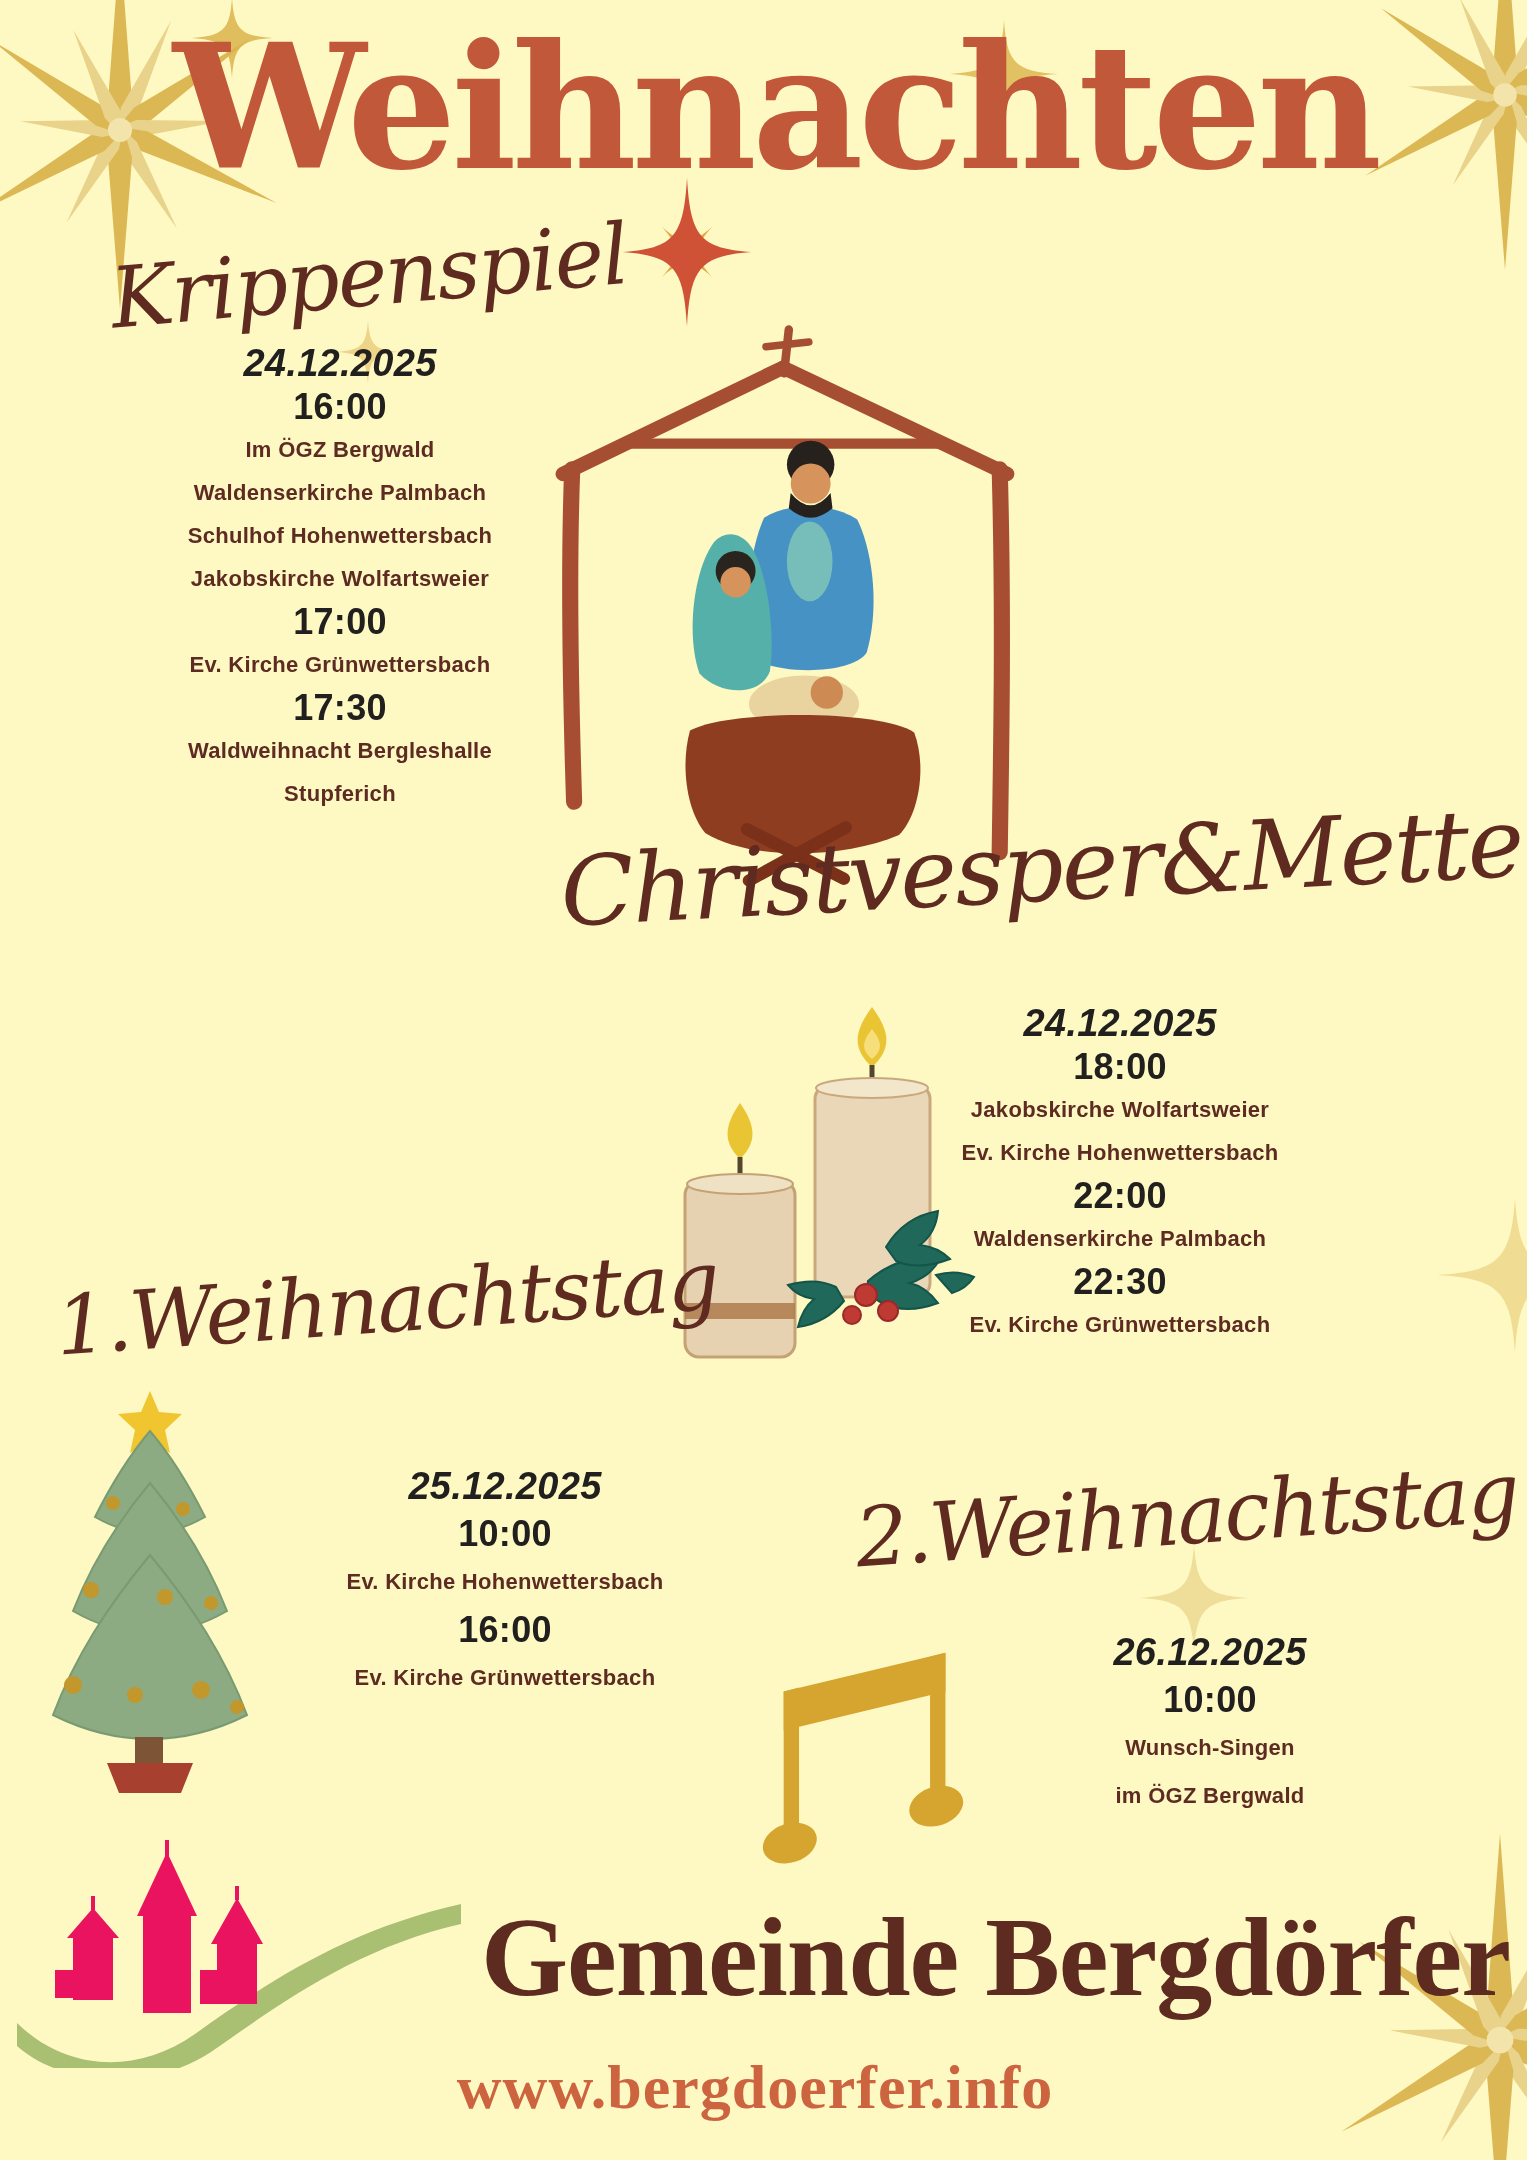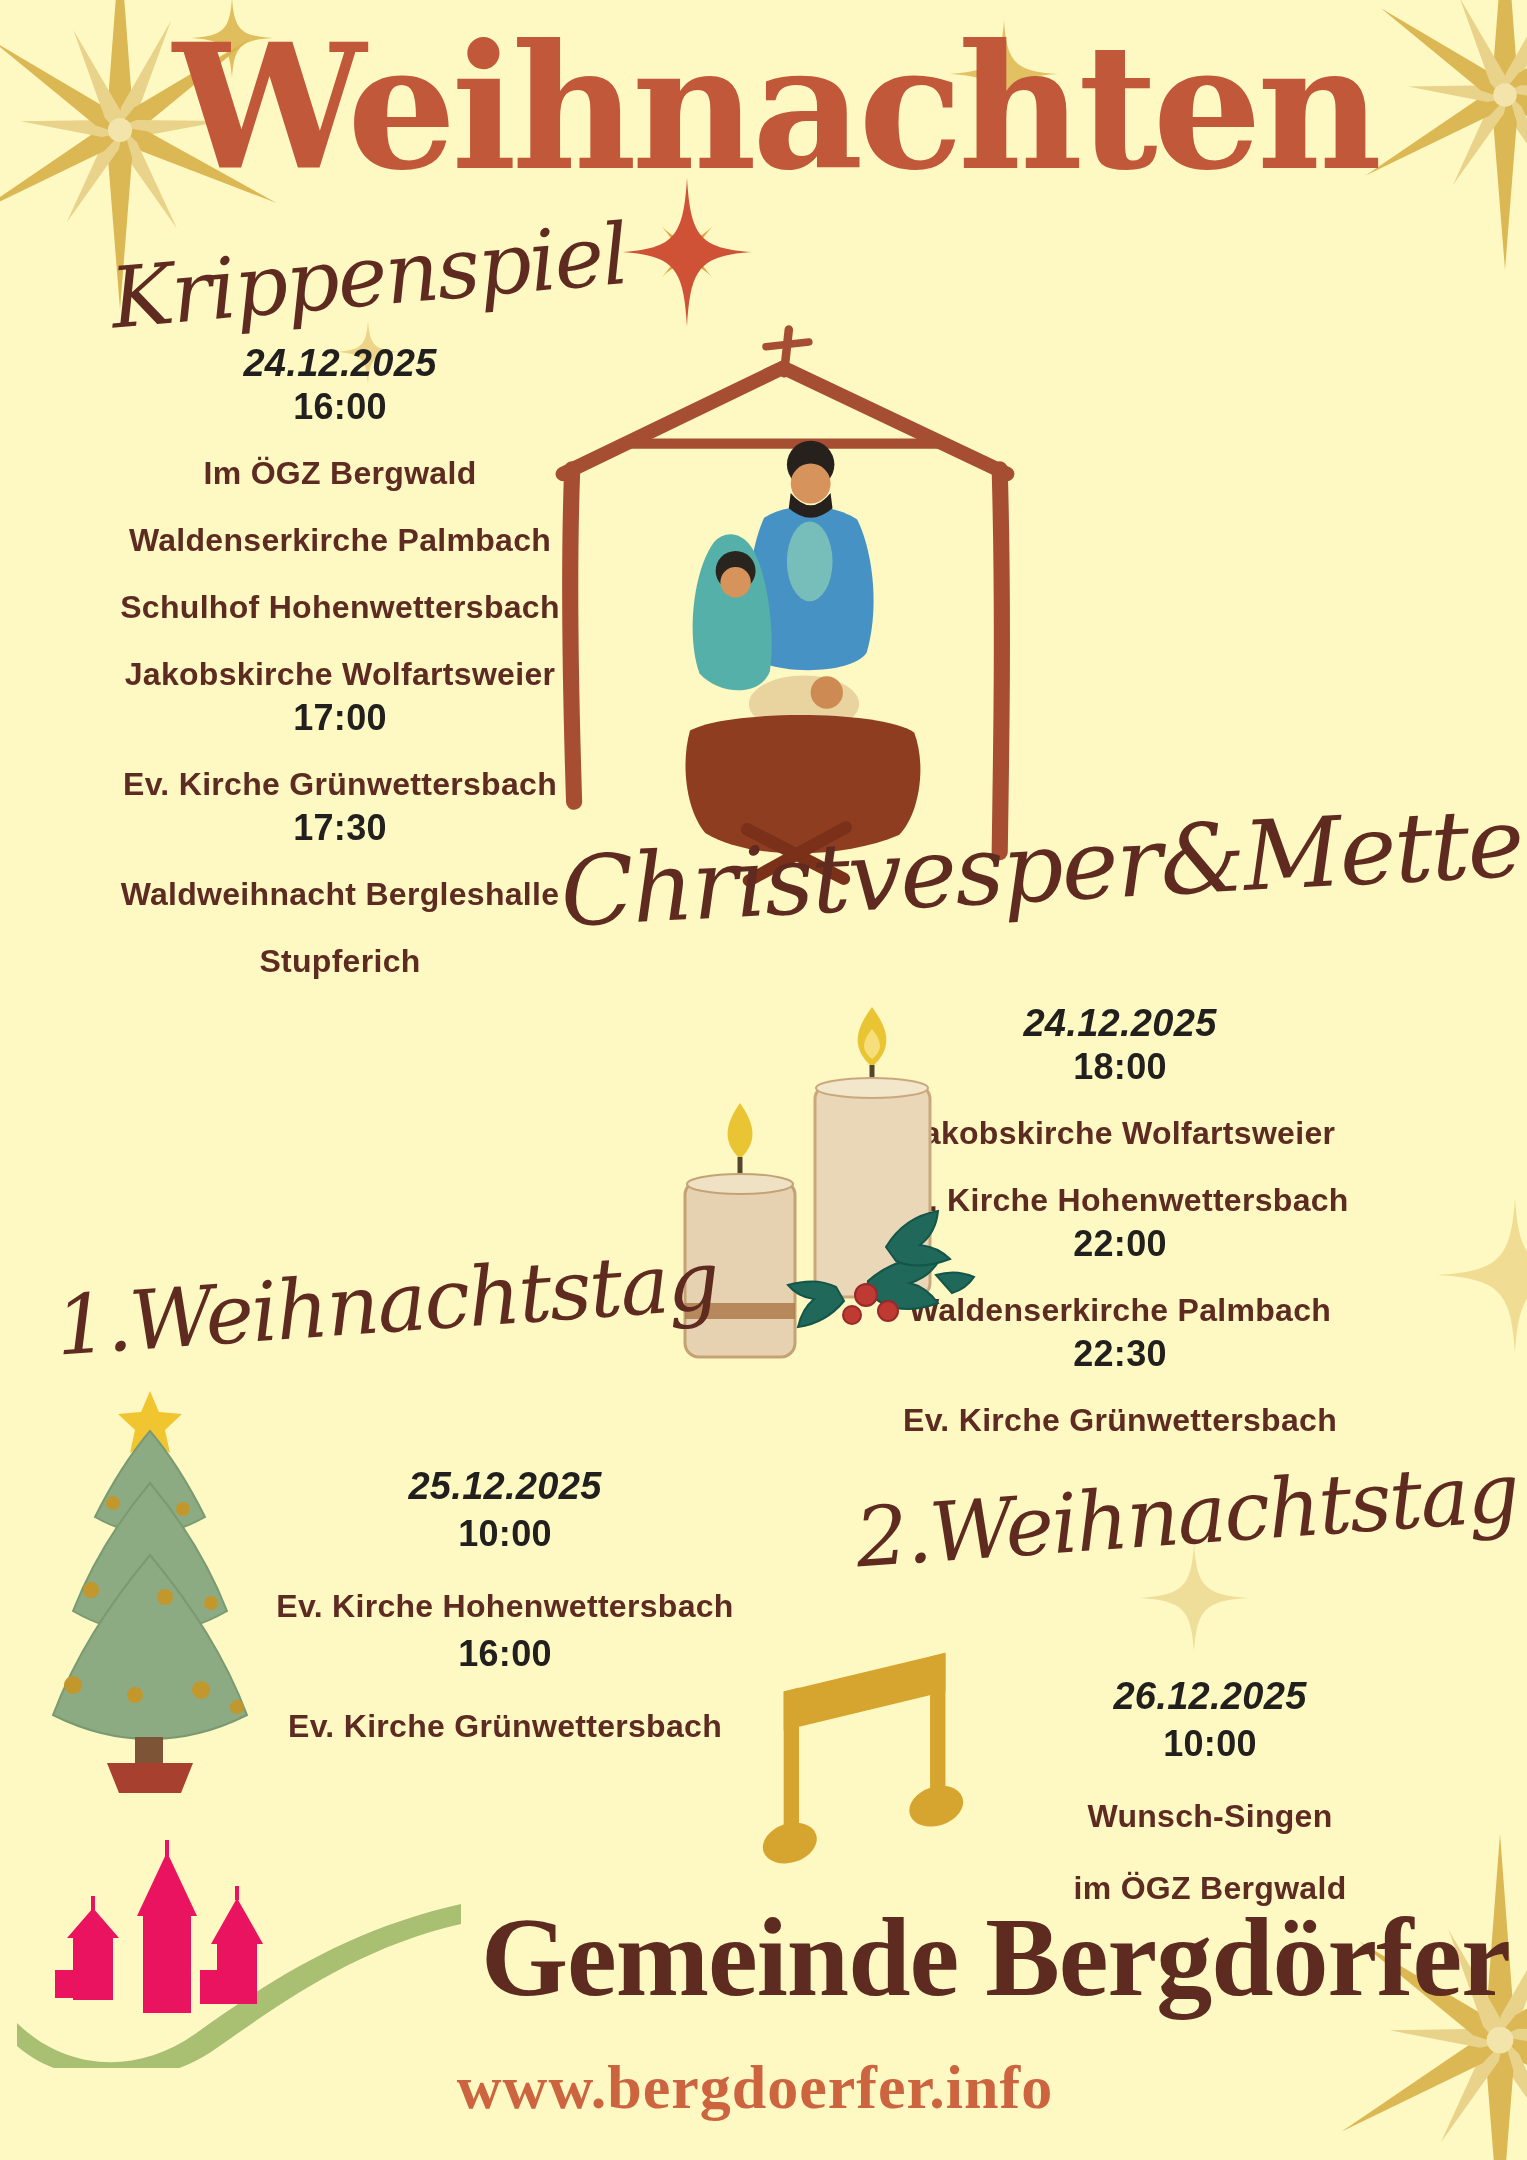--- a/index.html
+++ b/index.html
@@ -13,21 +13,21 @@
     font-family:"DejaVu Serif",serif;font-weight:bold;font-size:172px;
     letter-spacing:-5px;color:#c2583a;line-height:1.05;
   }
   .script{
     position:absolute;text-align:center;color:#5f2a20;
     font-family:"DejaVu Serif",serif;font-style:italic;font-weight:normal;
     letter-spacing:-2px;white-space:nowrap;
   }
   .evt{position:absolute;text-align:center;font-weight:bold;letter-spacing:.3px;}
   .evt .l{white-space:nowrap;}
-  .evt .place{color:#5d2b22;font-size:32px;margin-top:24px;}
+  .evt .place{color:#5d2b22;font-size:22px;}
   .evt .time{color:#22201e;font-size:36px;}
   .evt .date{color:#22201e;font-size:38px;font-style:italic;}
   .brand{
     position:absolute;left:300px;top:1893px;width:1210px;text-align:right;
     font-family:"Liberation Serif",serif;font-weight:bold;font-size:112px;
     color:#5e2b21;letter-spacing:-1px;white-space:nowrap;
   }
   .url{
     position:absolute;left:0;top:2052px;width:1510px;text-align:center;
     font-family:Liberation Serif, serif;font-weight:bold;font-size:62px;
@@ -195,21 +195,21 @@
       <circle cx="58" cy="300" r="9"></circle>
         <circle cx="120" cy="310" r="8"></circle>
         <circle cx="186" cy="305" r="9"></circle>
         <circle cx="222" cy="322" r="7"></circle>
     </g>
     <rect x="120" y="352" width="28" height="28" fill="#7d5435"></rect>
     <path d="M92 378 L178 378 L166 408 L104 408 Z" fill="#a84030"></path>
   </svg>
 
   <div class="script" style="left:855px;top:1468px;width:650px;font-size:82px;transform:rotate(-4deg)">2.Weihnachtstag</div>
-  <div class="evt" style="left:920px;top:1672px;width:580px;line-height:48px">
+  <div class="evt" style="left:920px;top:1628px;width:580px;line-height:48px">
     <div class="l date">26.12.2025</div>
     <div class="l time">10:00</div>
     <div class="l place">Wunsch-Singen</div>
     <div class="l place">im ÖGZ Bergwald</div>
   </div>
 
   <svg class="deco" viewBox="0 0 210 240" style="left:755px;top:1628px;width:215px;height:250px">
     <g fill="#d6a52f">
       <path d="M28 60 L186 22 L186 60 L28 98 Z"></path>
       <path d="M28 60 L43 56 L43 198 L28 201 Z"></path>

